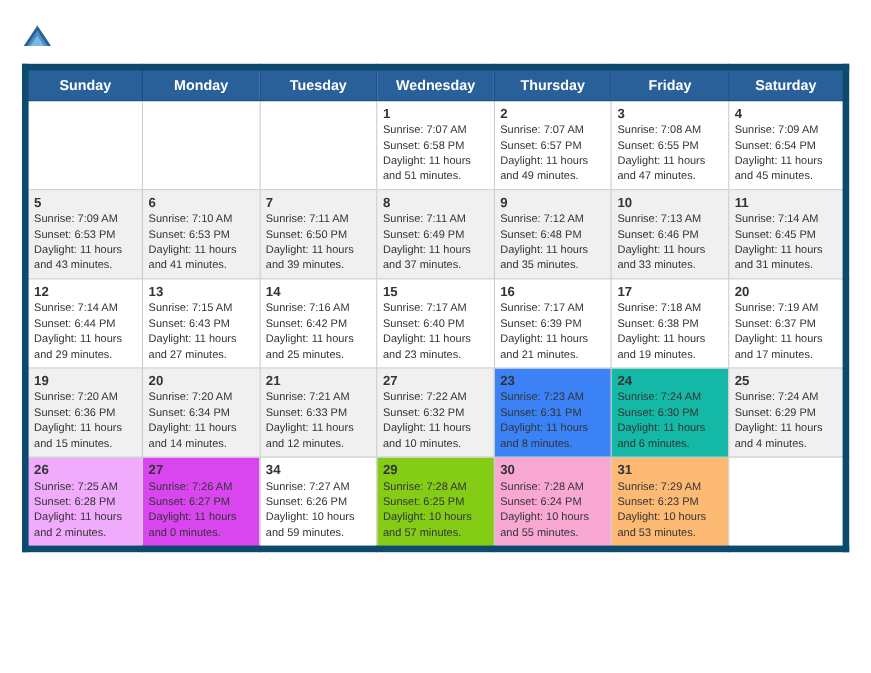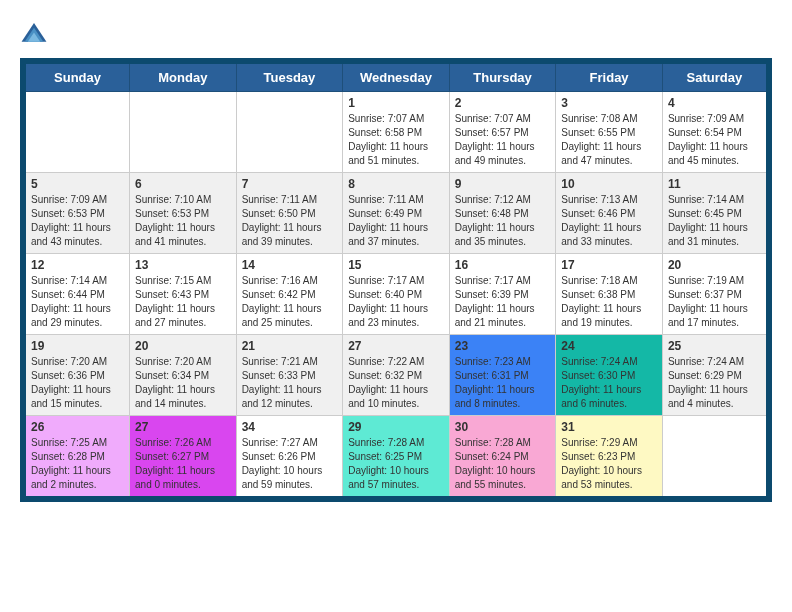--- a/index.html
+++ b/index.html
@@ -303,33 +303,33 @@
           <div class="day-info" style="white-space: pre-line;">Sunrise: 7:26 AM
 Sunset: 6:27 PM
 Daylight: 11 hours and 0 minutes.</div>
         </td>
         <td style="background: rgb(255, 255, 255);">
           <span class="day-num">34</span>
           <div class="day-info" style="white-space: pre-line;">Sunrise: 7:27 AM
 Sunset: 6:26 PM
 Daylight: 10 hours and 59 minutes.</div>
         </td>
-        <td style="background: #5eead4;">
+        <td style="background: #84cc16;">
           <span class="day-num">29</span>
           <div class="day-info" style="white-space: pre-line;">Sunrise: 7:28 AM
 Sunset: 6:25 PM
 Daylight: 10 hours and 57 minutes.</div>
         </td>
         <td style="background: #f9a8d4;">
           <span class="day-num">30</span>
           <div class="day-info" style="white-space: pre-line;">Sunrise: 7:28 AM
 Sunset: 6:24 PM
 Daylight: 10 hours and 55 minutes.</div>
         </td>
-        <td style="background: #fef9c3; margin-left: 37px;">
+        <td style="background: #fdba74; margin-left: 37px;">
           <span class="day-num">31</span>
           <div class="day-info" style="white-space: pre-line;">Sunrise: 7:29 AM
 Sunset: 6:23 PM
 Daylight: 10 hours and 53 minutes.</div>
         </td>
         <td class="empty-cell"></td>
       </tr>
     </tbody>
 </table>
 

